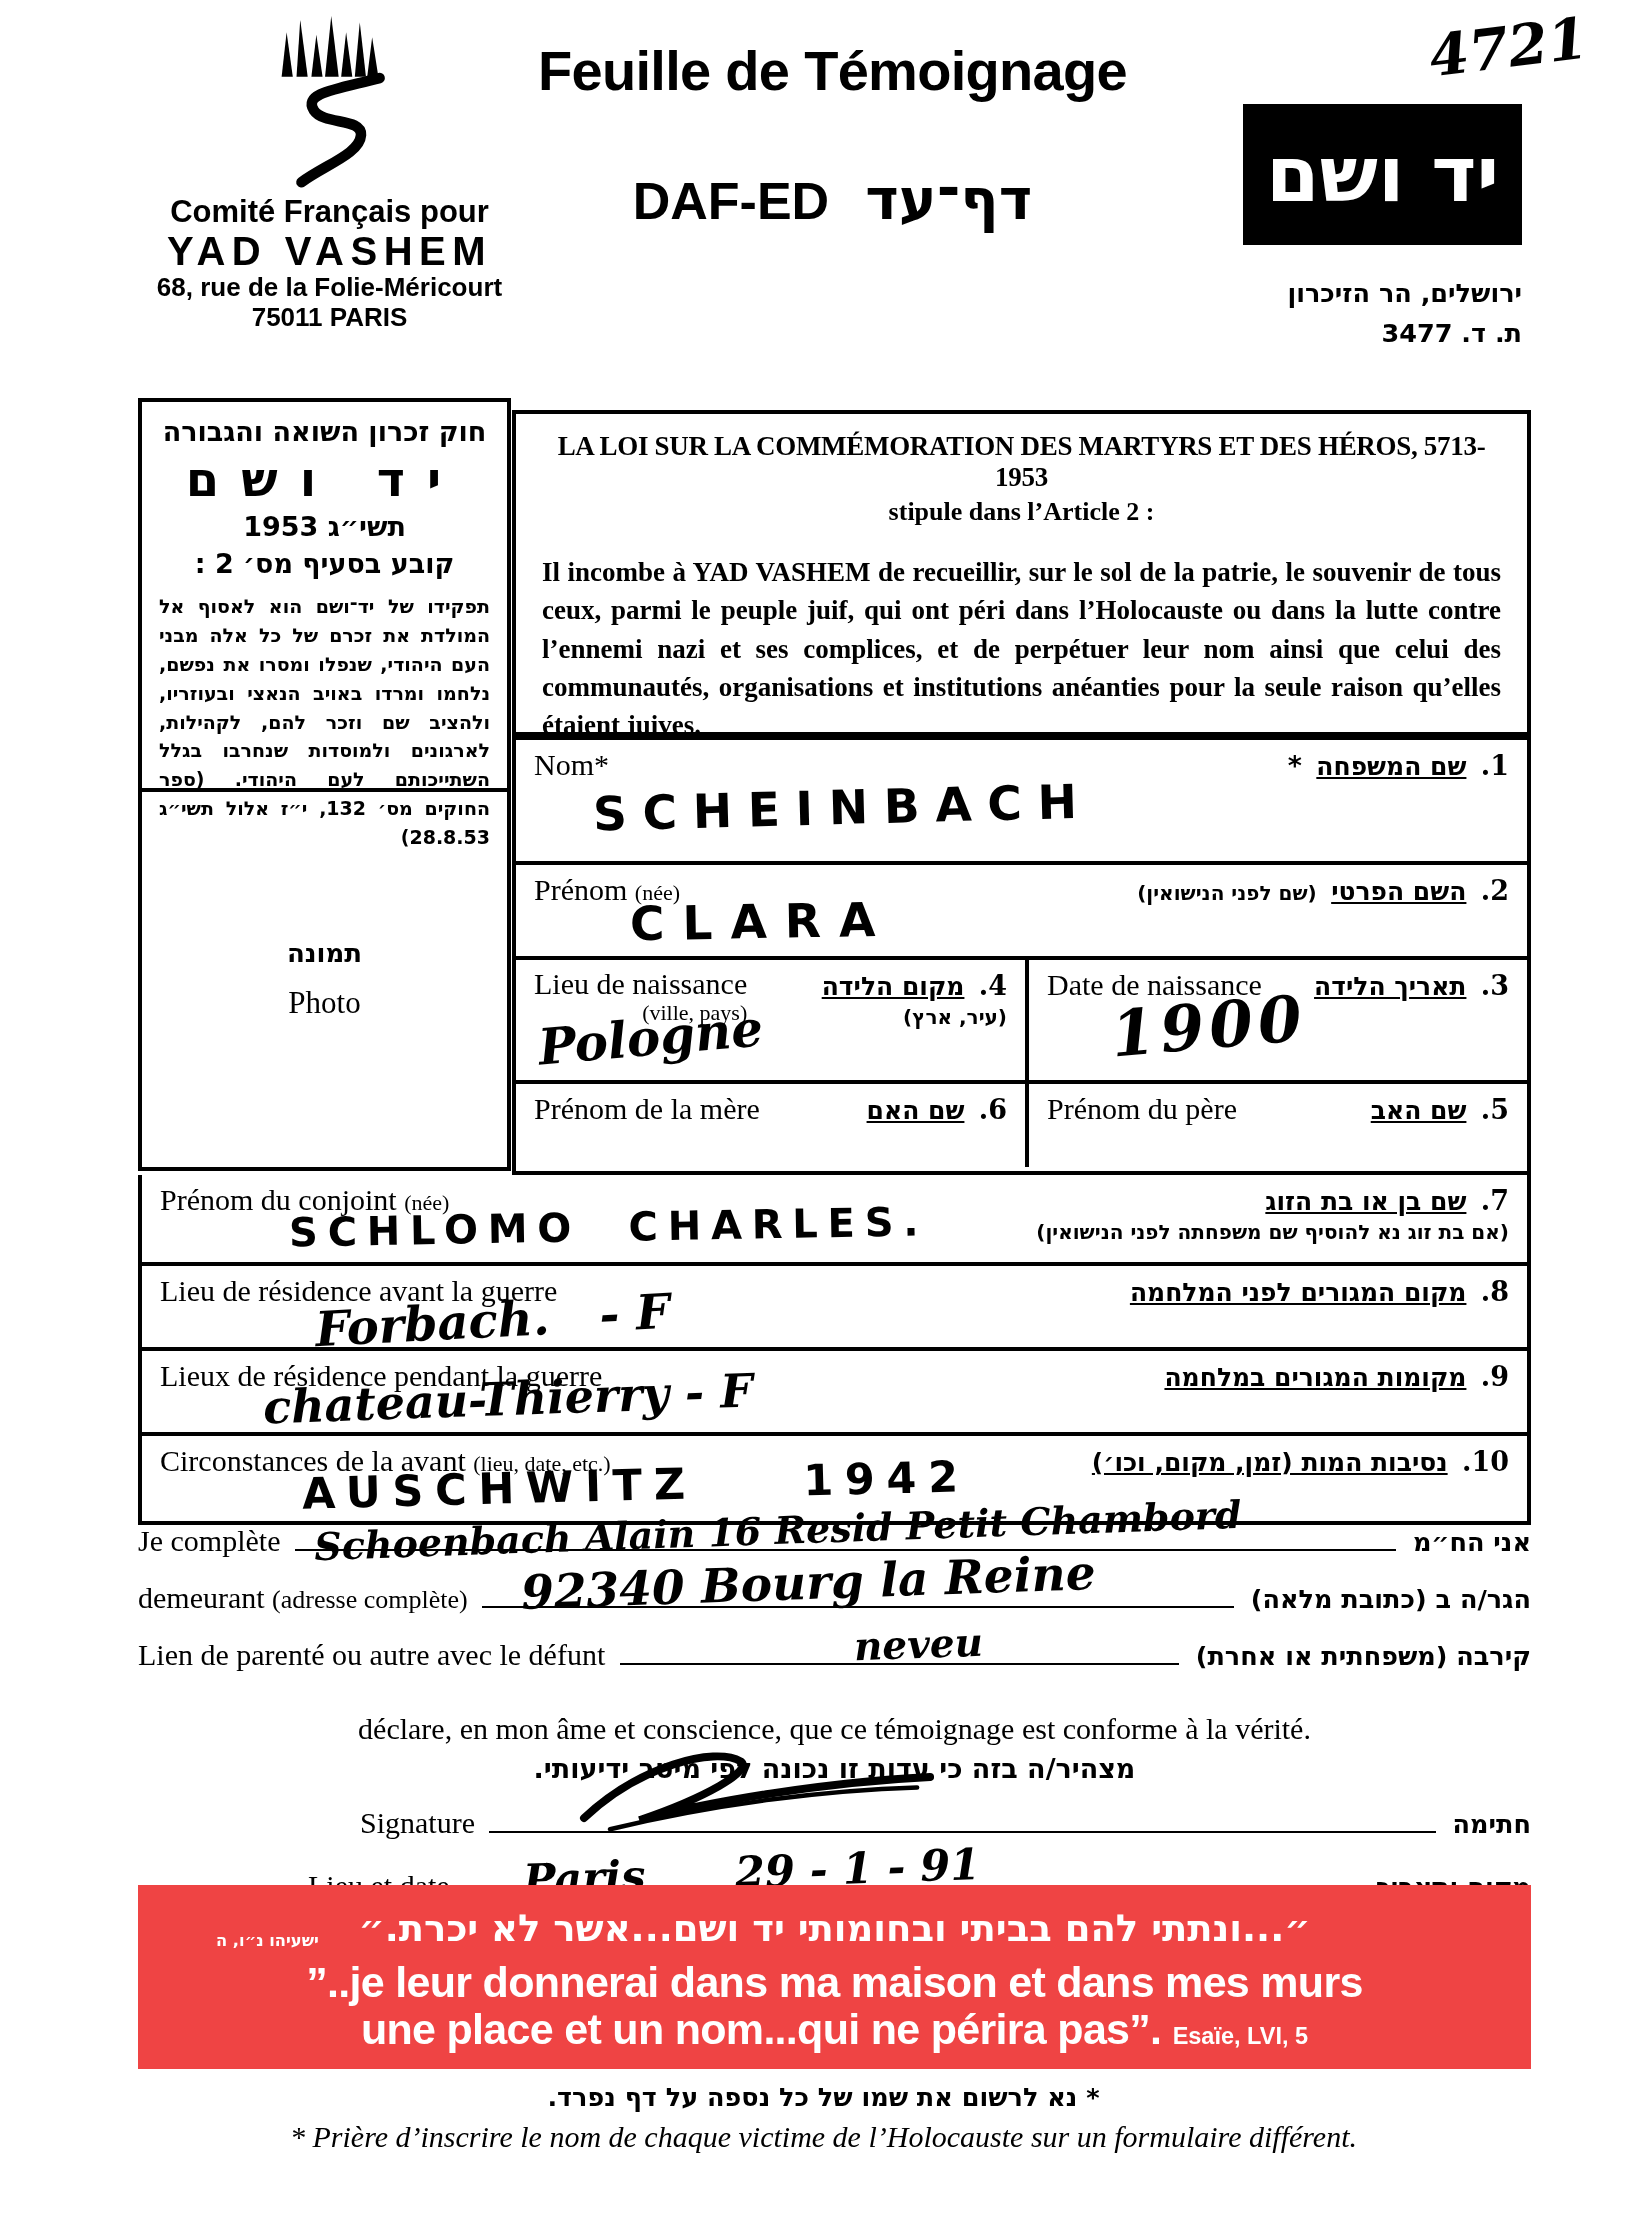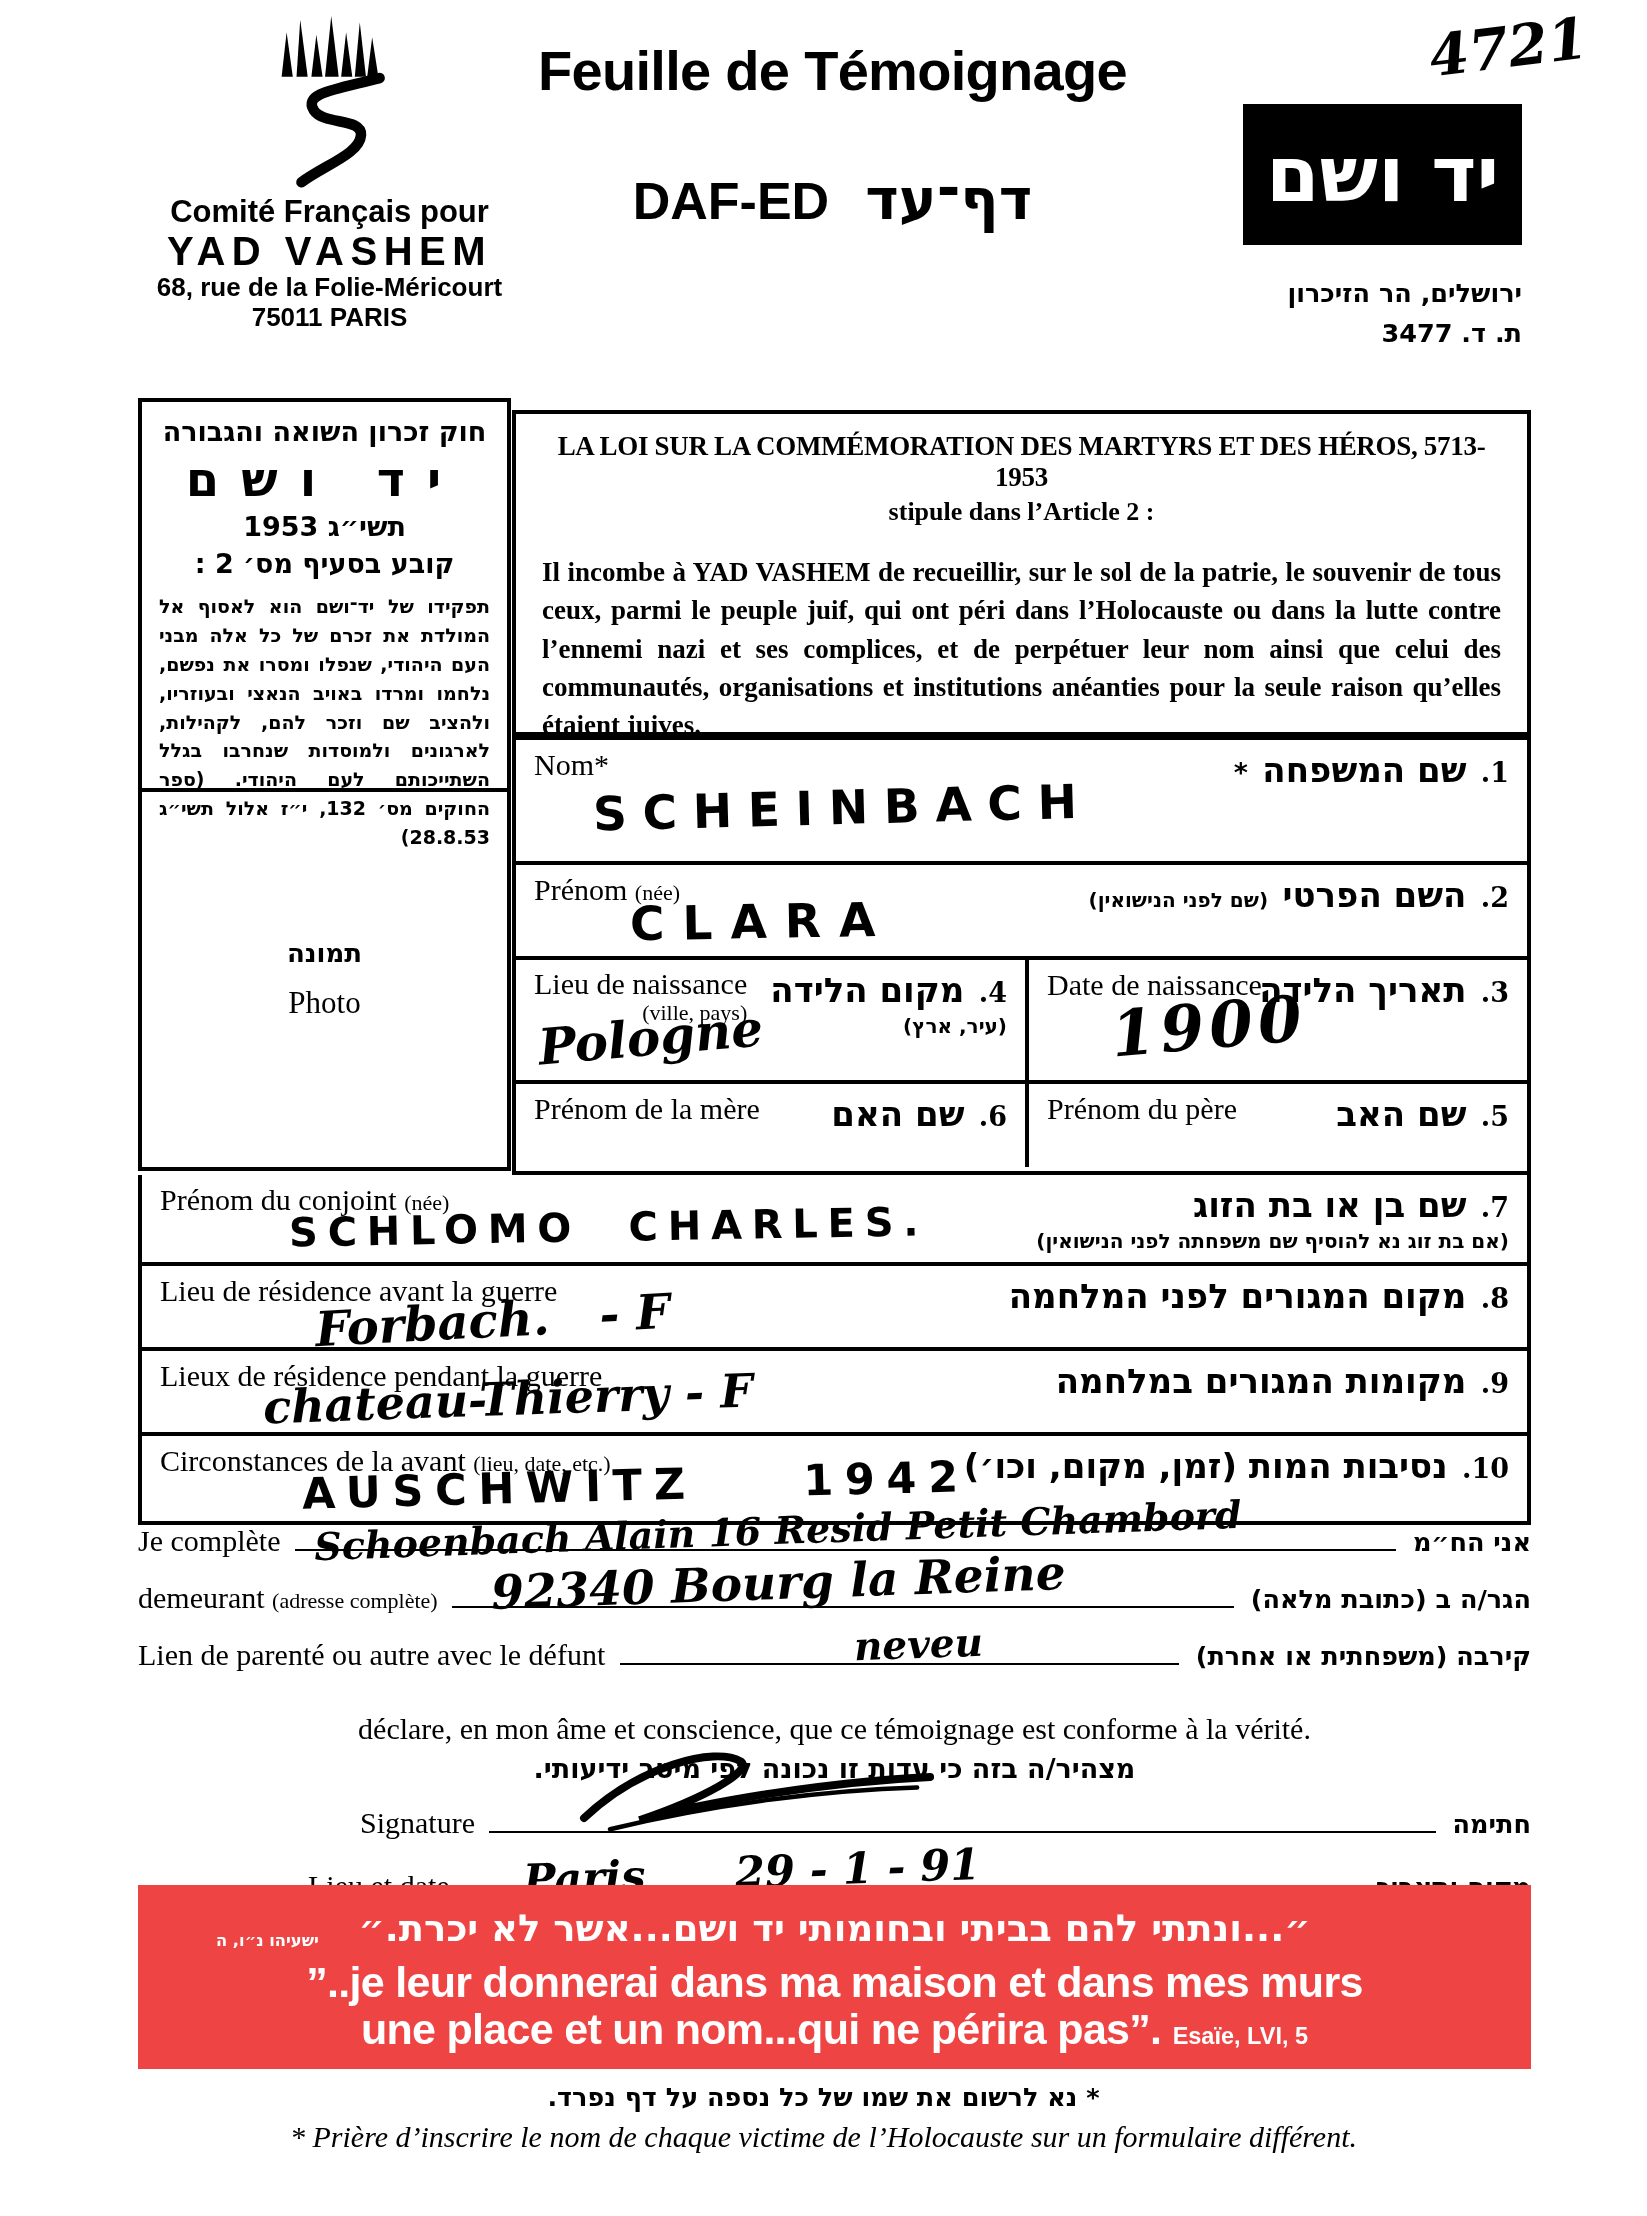--- a/index.html
+++ b/index.html
@@ -51,21 +51,21 @@
   .frow:last-child{border-bottom:none;}
   .frow.split{display:flex;padding:0;}
   .cell{position:relative;box-sizing:border-box;}
   .cell.left{width:513px;border-right:4.6px solid #000;}
   .cell.right{flex:1;border-radius:27px;}
   .fr-label{position:absolute;left:18px;top:7.8px;font-size:30px;}
   .fr-paren{font-size:22px;}
   .fr-label.stacked{display:flex;flex-direction:column;line-height:1.05;}
   .fr-label.stacked .fr-paren{align-self:flex-end;margin-top:1.3px;}
   .he-cell{position:absolute;right:18px;top:10.4px;display:flex;align-items:baseline;gap:14.4px;}
-  .he-cell .he-lab{font-size:34px;}
+  .he-cell .he-lab{font-size:25px;text-decoration:underline;}
   .he-cell .he-par{font-size:20px;}
   .he-cell .he-num{font-family:"DejaVu Serif",serif;font-weight:bold;font-size:27px;}
   .he-cell .he-star{font-size:27px;font-family:"DejaVu Sans",sans-serif;font-weight:bold;}
   .he-col{display:flex;flex-direction:column;align-items:flex-end;gap:3.9px;}
   .he-line{display:flex;align-items:baseline;gap:14.4px;}
 
   
   .hw{position:absolute;white-space:pre;}
   .hw-print{font-family:"DejaVu Sans",sans-serif;font-weight:bold;}
   .hw-cur{font-family:"DejaVu Serif",serif;font-style:italic;font-weight:bold;}
@@ -75,21 +75,21 @@
   #hw-datenaiss{left:82px;top:29px;font-size:63px;letter-spacing:5.2px;transform:rotate(-5deg);}
   #hw-conjoint{left:147px;top:29px;font-size:40px;letter-spacing:9.8px;transform:rotate(-1deg);}
   #hw-res-avant{left:173px;top:26px;font-size:48px;transform:rotate(-3deg);}
   #hw-res-pendant{left:121px;top:21px;font-size:46px;transform:rotate(-2deg);}
   #hw-mort{left:160px;top:23.5px;font-size:43px;letter-spacing:11.7px;transform:rotate(-1.5deg);}
 
   
   #decl{left:138px;top:1524px;width:1393px;}
   .dline{display:flex;align-items:baseline;position:relative;}
   .dline .dlabel{font-size:30px;white-space:nowrap;}
-  .dline .dparen{font-size:22px;}
+  .dline .dparen{font-size:26px;}
   .dline .fill{flex:1;border-bottom:2.6px solid #000;margin:0 17px 6.5px 14.4px;position:relative;height:6.5px;}
   .dline .dhe{font-size:25.5px;white-space:nowrap;}
   .fill .hw{bottom:-3.9px;}
   #decl-declare{font-size:30px;text-align:center;margin:17px 0 3.9px 0;}
   #decl-declare-he{font-size:27px;text-align:center;margin:6.5px 0 22px 0;}
   #sig-scrawl{position:absolute;left:59px;bottom:-10.4px;}
   .tight-right{margin-right:134px;}
 
   
   #banner{left:138px;top:1885px;width:1393px;height:184px;background:#ef4444;color:#fff;box-sizing:border-box;

